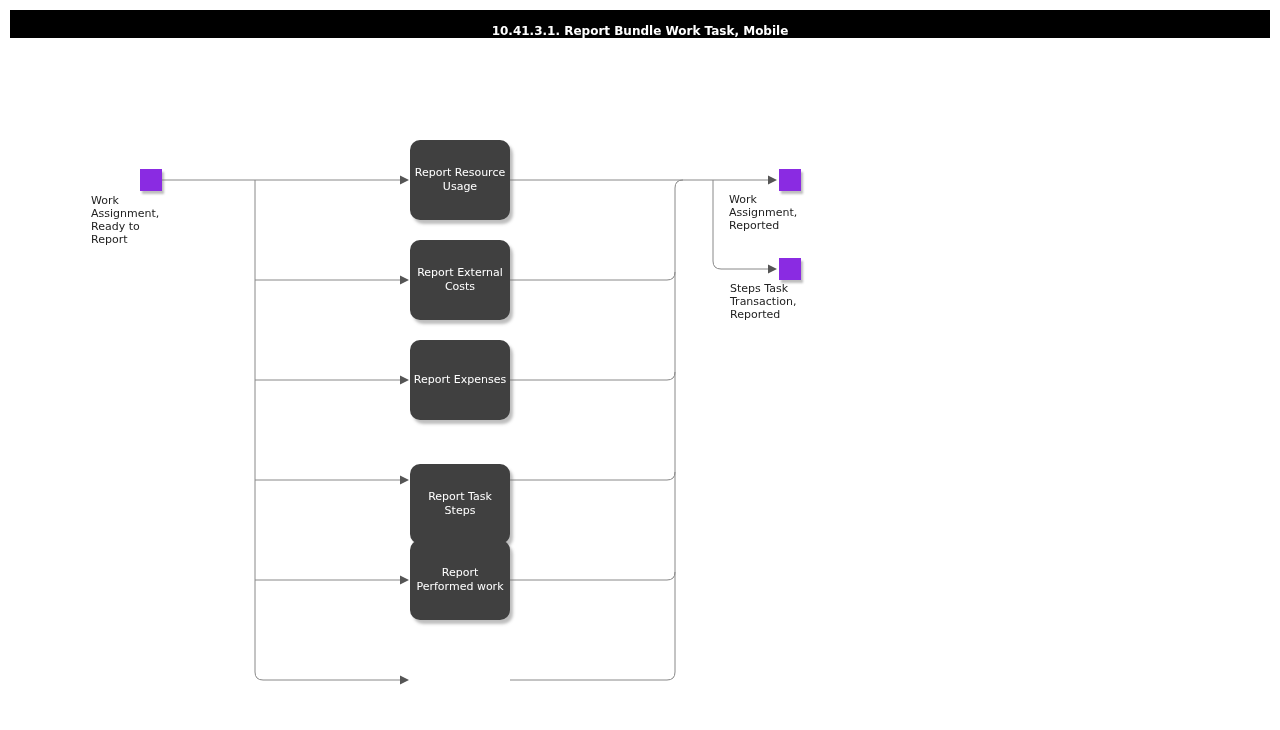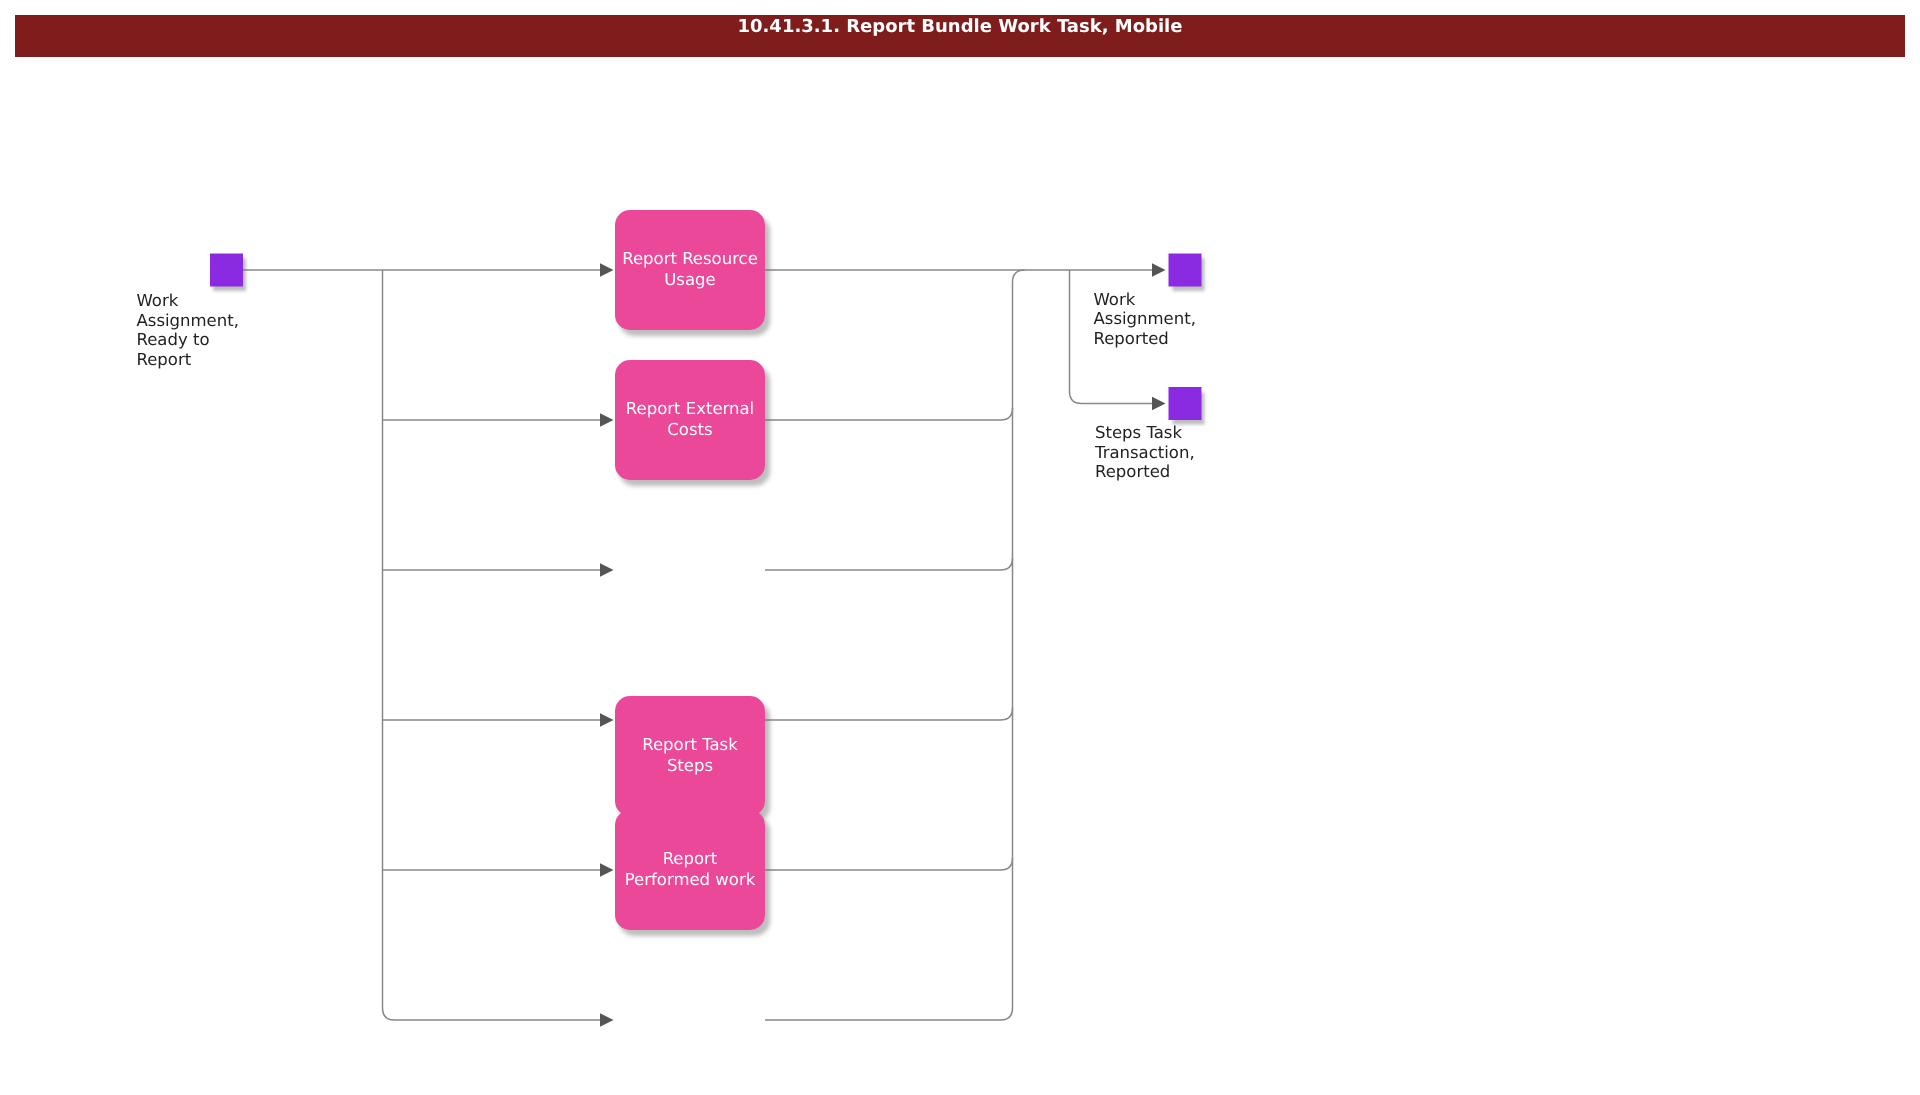--- a/index.html
+++ b/index.html
@@ -1,31 +1,31 @@
 <!DOCTYPE html>
 <html><head>
 <meta charset="utf-8">
 <style>
   html,body{margin:0;padding:0;background:#ffffff;}
   body{font-family:"DejaVu Sans","Liberation Sans",sans-serif;}
   .canvas{position:relative;width:1280px;height:730px;overflow:hidden;background:#ffffff;}
 
   .titlebar{
     position:absolute;left:10px;top:10px;width:1260px;height:28px;
-    background:#7f1d1d;color:#ffffff;font-size:12px;font-weight:bold;
-    display:flex;align-items:flex-start;justify-content:center;
+    background:#000000;color:#ffffff;font-size:12px;font-weight:bold;
+    display:flex;align-items:flex-end;justify-content:center;
   }
 
   .connectors{position:absolute;left:0;top:0;pointer-events:none;}
   .connectors path{stroke:#888888;stroke-width:1;fill:none;}
   .connectors polygon{fill:#555555;stroke:none;}
 
   .activity{
     position:absolute;left:410px;width:100px;height:80px;
-    background:#ec4899;border-radius:10px;
+    background:#404040;border-radius:10px;
     color:#ffffff;font-size:11px;line-height:14px;
     display:flex;align-items:center;justify-content:center;
     text-align:center;white-space:pre-line;
     box-shadow:3px 4px 3px rgba(110,110,110,0.45);
     cursor:pointer;
   }
   .a0{top:140px}.a1{top:240px}.a2{top:340px}.a3{top:464px}.a4{top:540px}.a5{top:640px}
 
   .state{
     position:absolute;width:22px;height:22px;background:#8A2BE2;
@@ -89,20 +89,23 @@
 Report</div>
 
   <div class="activity a0">
     <span>Report Resource
 Usage</span>
   </div>
   <div class="activity a1">
     <span>Report External
 Costs</span>
   </div>
+  <div class="activity a2">
+    <span>Report Expenses</span>
+  </div>
   <div class="activity a3">
     <span>Report Task
 Steps</span>
   </div>
   <div class="activity a4">
     <span>Report
 Performed work</span>
   </div>
 
   <div class="state" id="end1-state"></div>

